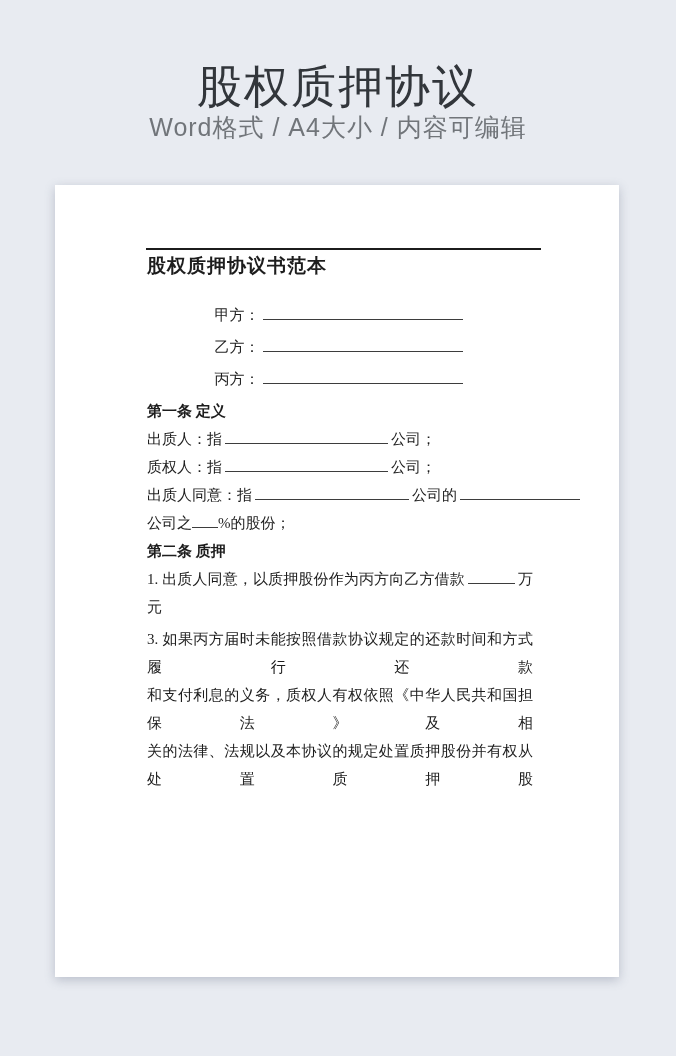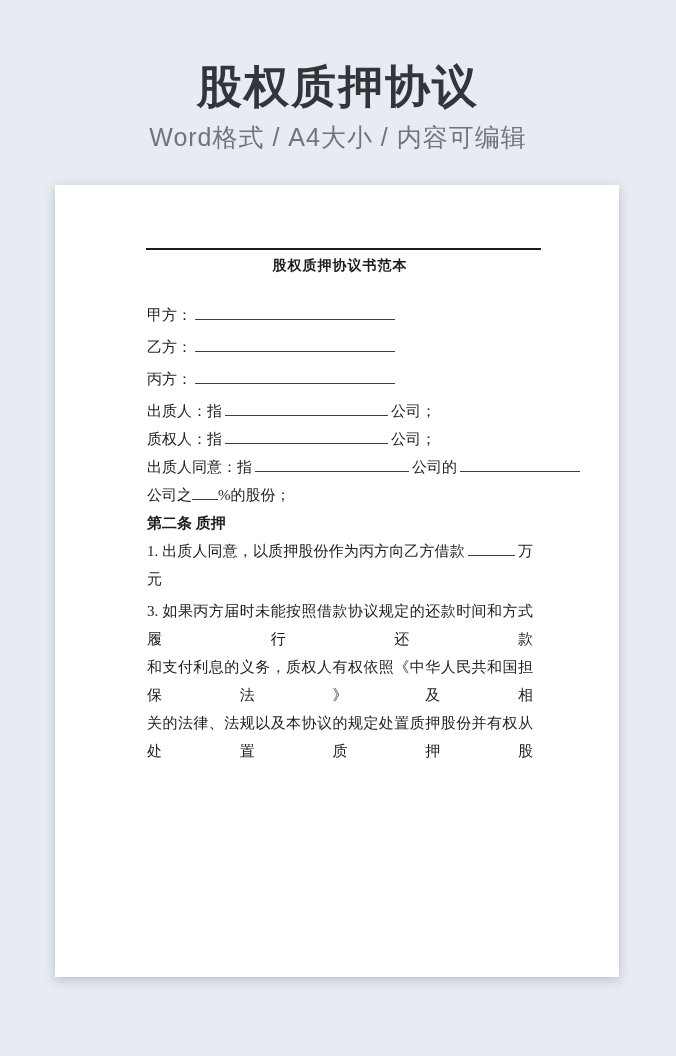--- a/index.html
+++ b/index.html
@@ -4,49 +4,49 @@
 <style>
   html,body{margin:0;padding:0;}
   body{
     width:676px;height:1056px;position:relative;overflow:hidden;
     background:#e8ebf1;
     font-family:"Liberation Sans","DejaVu Sans",sans-serif;
   }
   
   .header{position:absolute;top:0;left:0;width:676px;text-align:center;}
   .header-title{
-    margin-top:62px;font-size:45px;line-height:50px;font-weight:700;
+    margin-top:62px;font-size:45px;line-height:50px;font-weight:400;
     color:#32363b;letter-spacing:2px;
   }
   .header-subtitle{
-    margin-top:11px;font-size:25px;line-height:28px;font-weight:400;
+    margin-top:1px;font-size:25px;line-height:28px;font-weight:400;
     color:#71757a;letter-spacing:1px;
   }
   
   .page{
     position:absolute;left:55px;top:185px;width:564px;height:792px;
     background:#ffffff;
     box-shadow:0 3px 10px rgba(90,100,125,0.32);
   }
   .doc{
     position:absolute;left:92px;top:56px;width:386px;
     font-family:"Liberation Serif","DejaVu Serif",serif;
     font-size:15px;color:#1d1d1d;
   }
   .rule{
     height:0;border-top:2px solid #1c1c1c;
     margin-top:7px;margin-right:-8px;margin-left:-1px;
   }
   .doc-title{
-    margin-top:1px;text-align:center;font-weight:700;font-size:14px;
+    margin-top:1px;text-align:left;font-weight:700;font-size:19px;
     line-height:30px;letter-spacing:1px;
   }
   .party-block{margin-top:20px;}
   .doc-line{line-height:28px;white-space:nowrap;}
-  .party{margin-bottom:4px;}
+  .party{margin-bottom:4px;text-align:center;}
   .jf{text-align:justify;text-align-last:justify;white-space:normal;}
   .bold{font-weight:700;}
   .blank{
     display:inline-block;border-bottom:1px solid #3d3d3d;height:13px;
     margin-left:3px;margin-right:3px;
   }
   .w200{width:200px;}
   .w163{width:163px;}
   .w154{width:154px;}
   .w120{width:120px;}
@@ -70,20 +70,21 @@
 
     <div class="doc-title">股权质押协议书范本</div>
 
     <div class="party-block">
       <div class="doc-line party"><span>甲方：</span><span class="blank w200"></span></div>
       <div class="doc-line party"><span>乙方：</span><span class="blank w200"></span></div>
       <div class="doc-line party"><span>丙方：</span><span class="blank w200"></span></div>
     </div>
 
 
+    <div class="doc-line bold">第一条 定义</div>
 
     <div>
       <div class="doc-line"><span>出质人：指</span><span class="blank w163"></span><span>公司；</span></div>
       <div class="doc-line"><span>质权人：指</span><span class="blank w163"></span><span>公司；</span></div>
       <div class="doc-line"><span>出质人同意：指</span><span class="blank w154"></span><span>公司的</span><span class="blank w120"></span></div>
       <div class="doc-line"><span>公司之</span><span class="blank w26"></span><span>%的股份；</span></div>
     </div>
 
     <div class="doc-line bold">第二条 质押</div>
 

